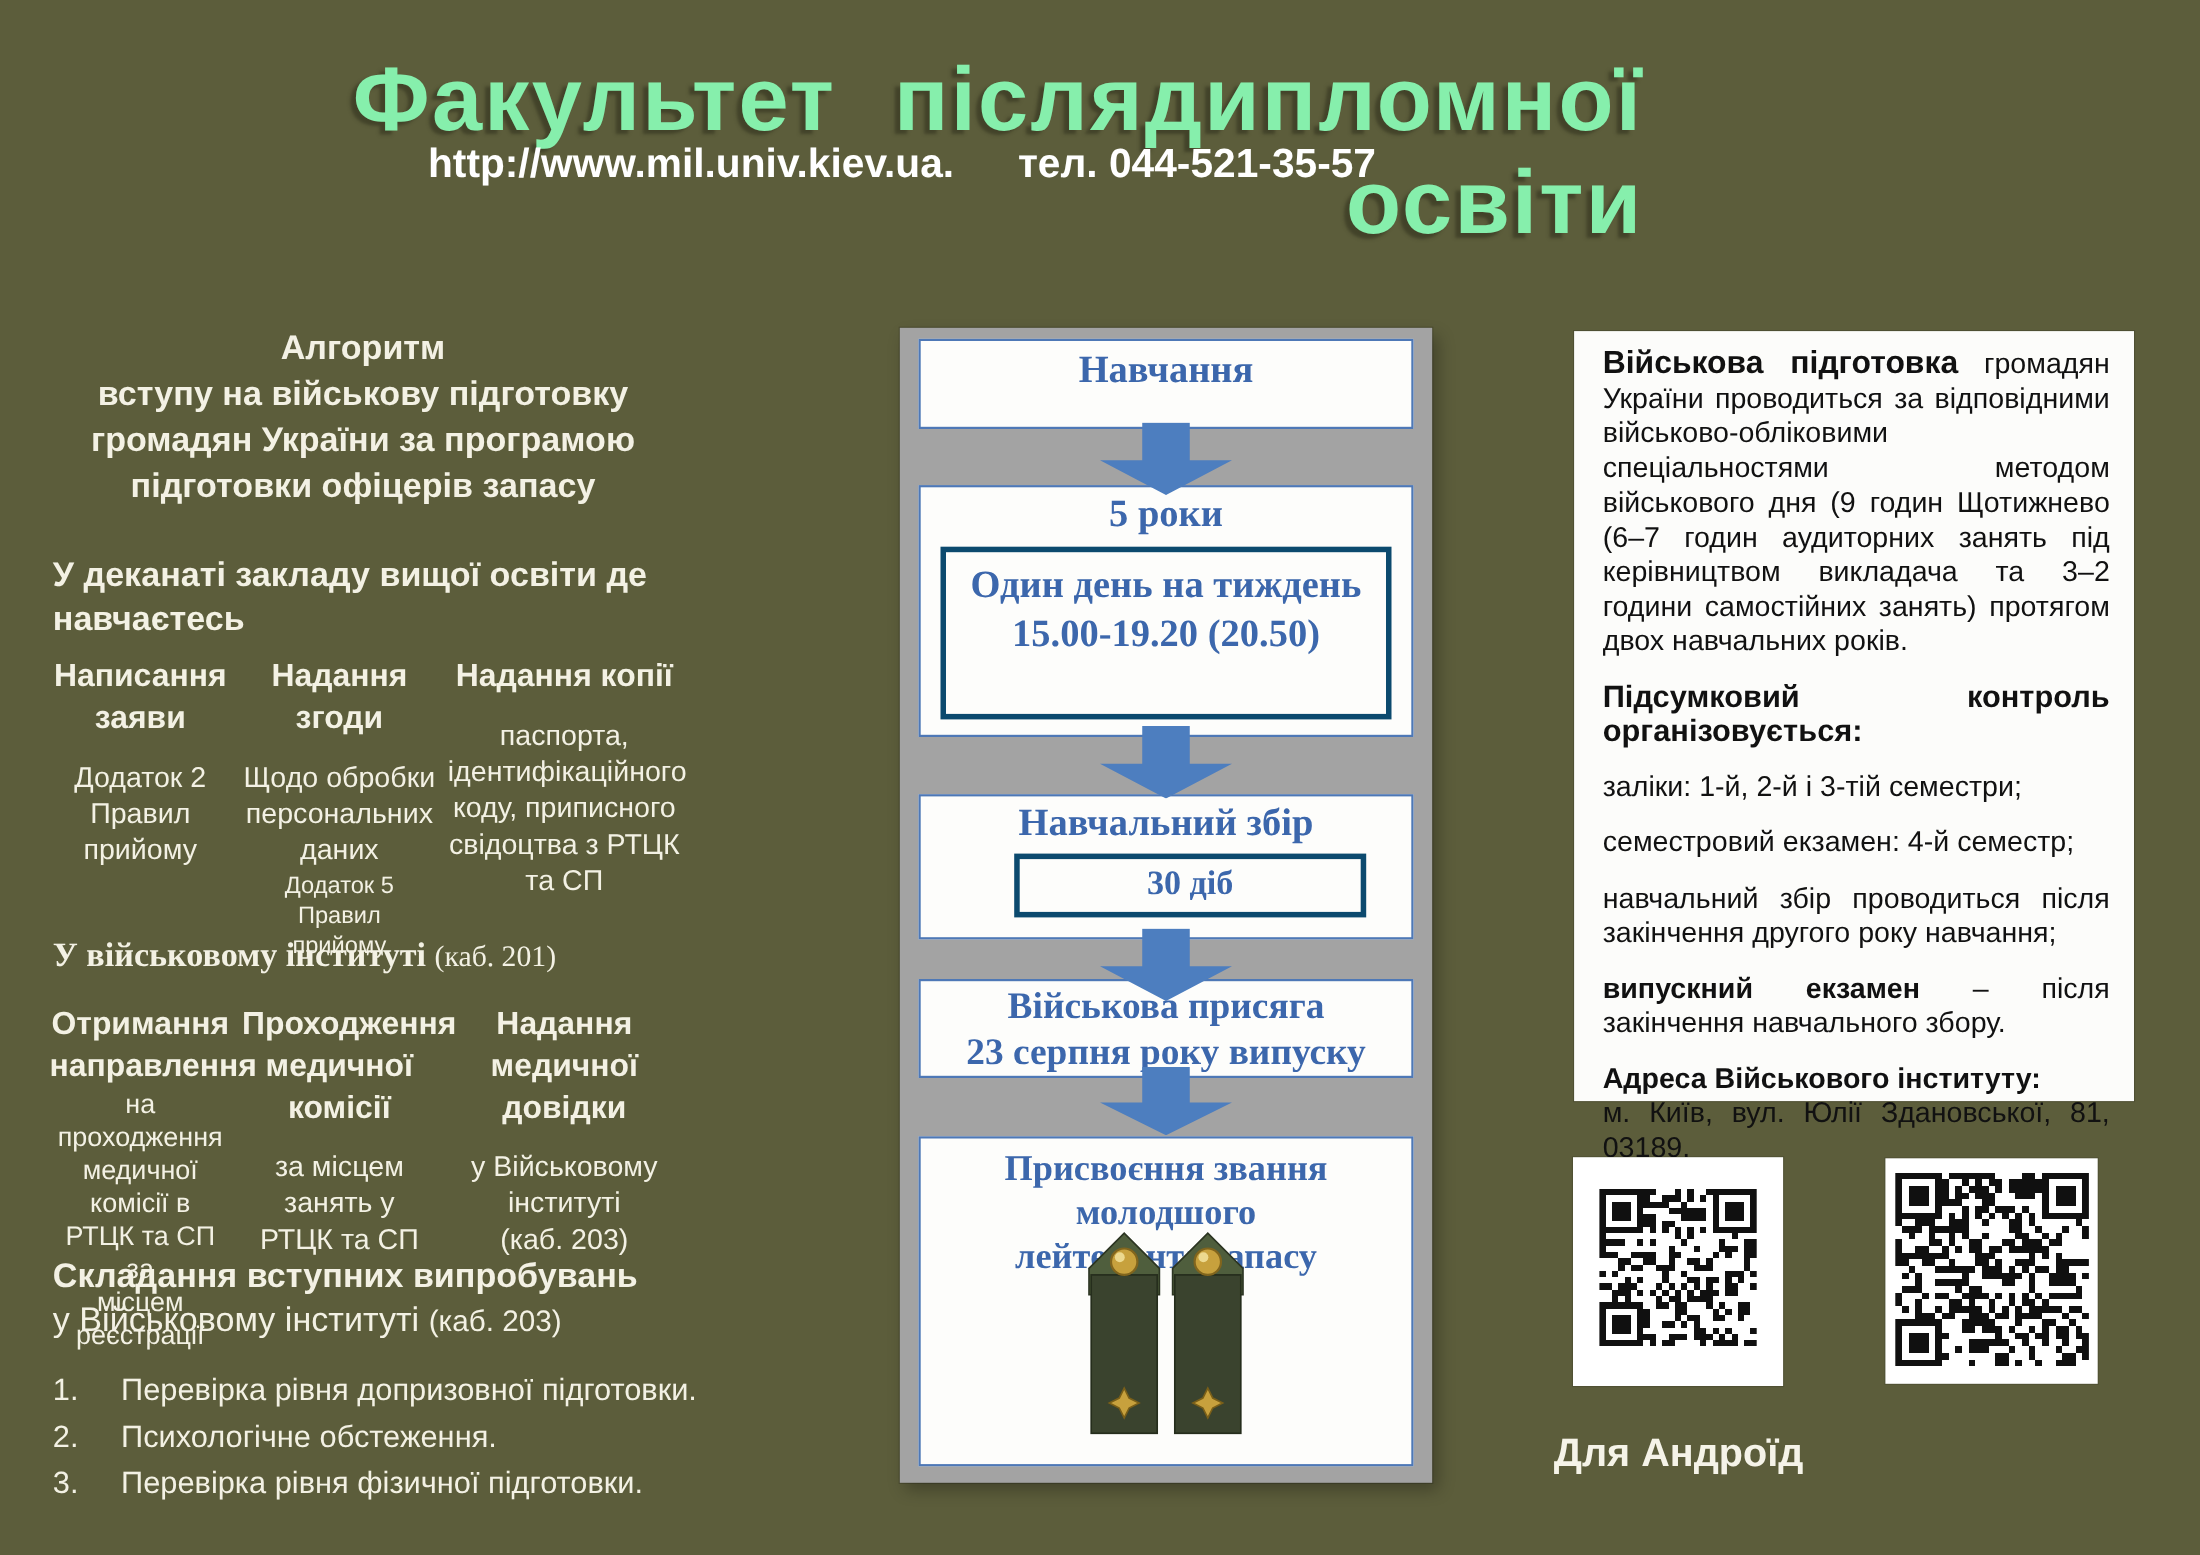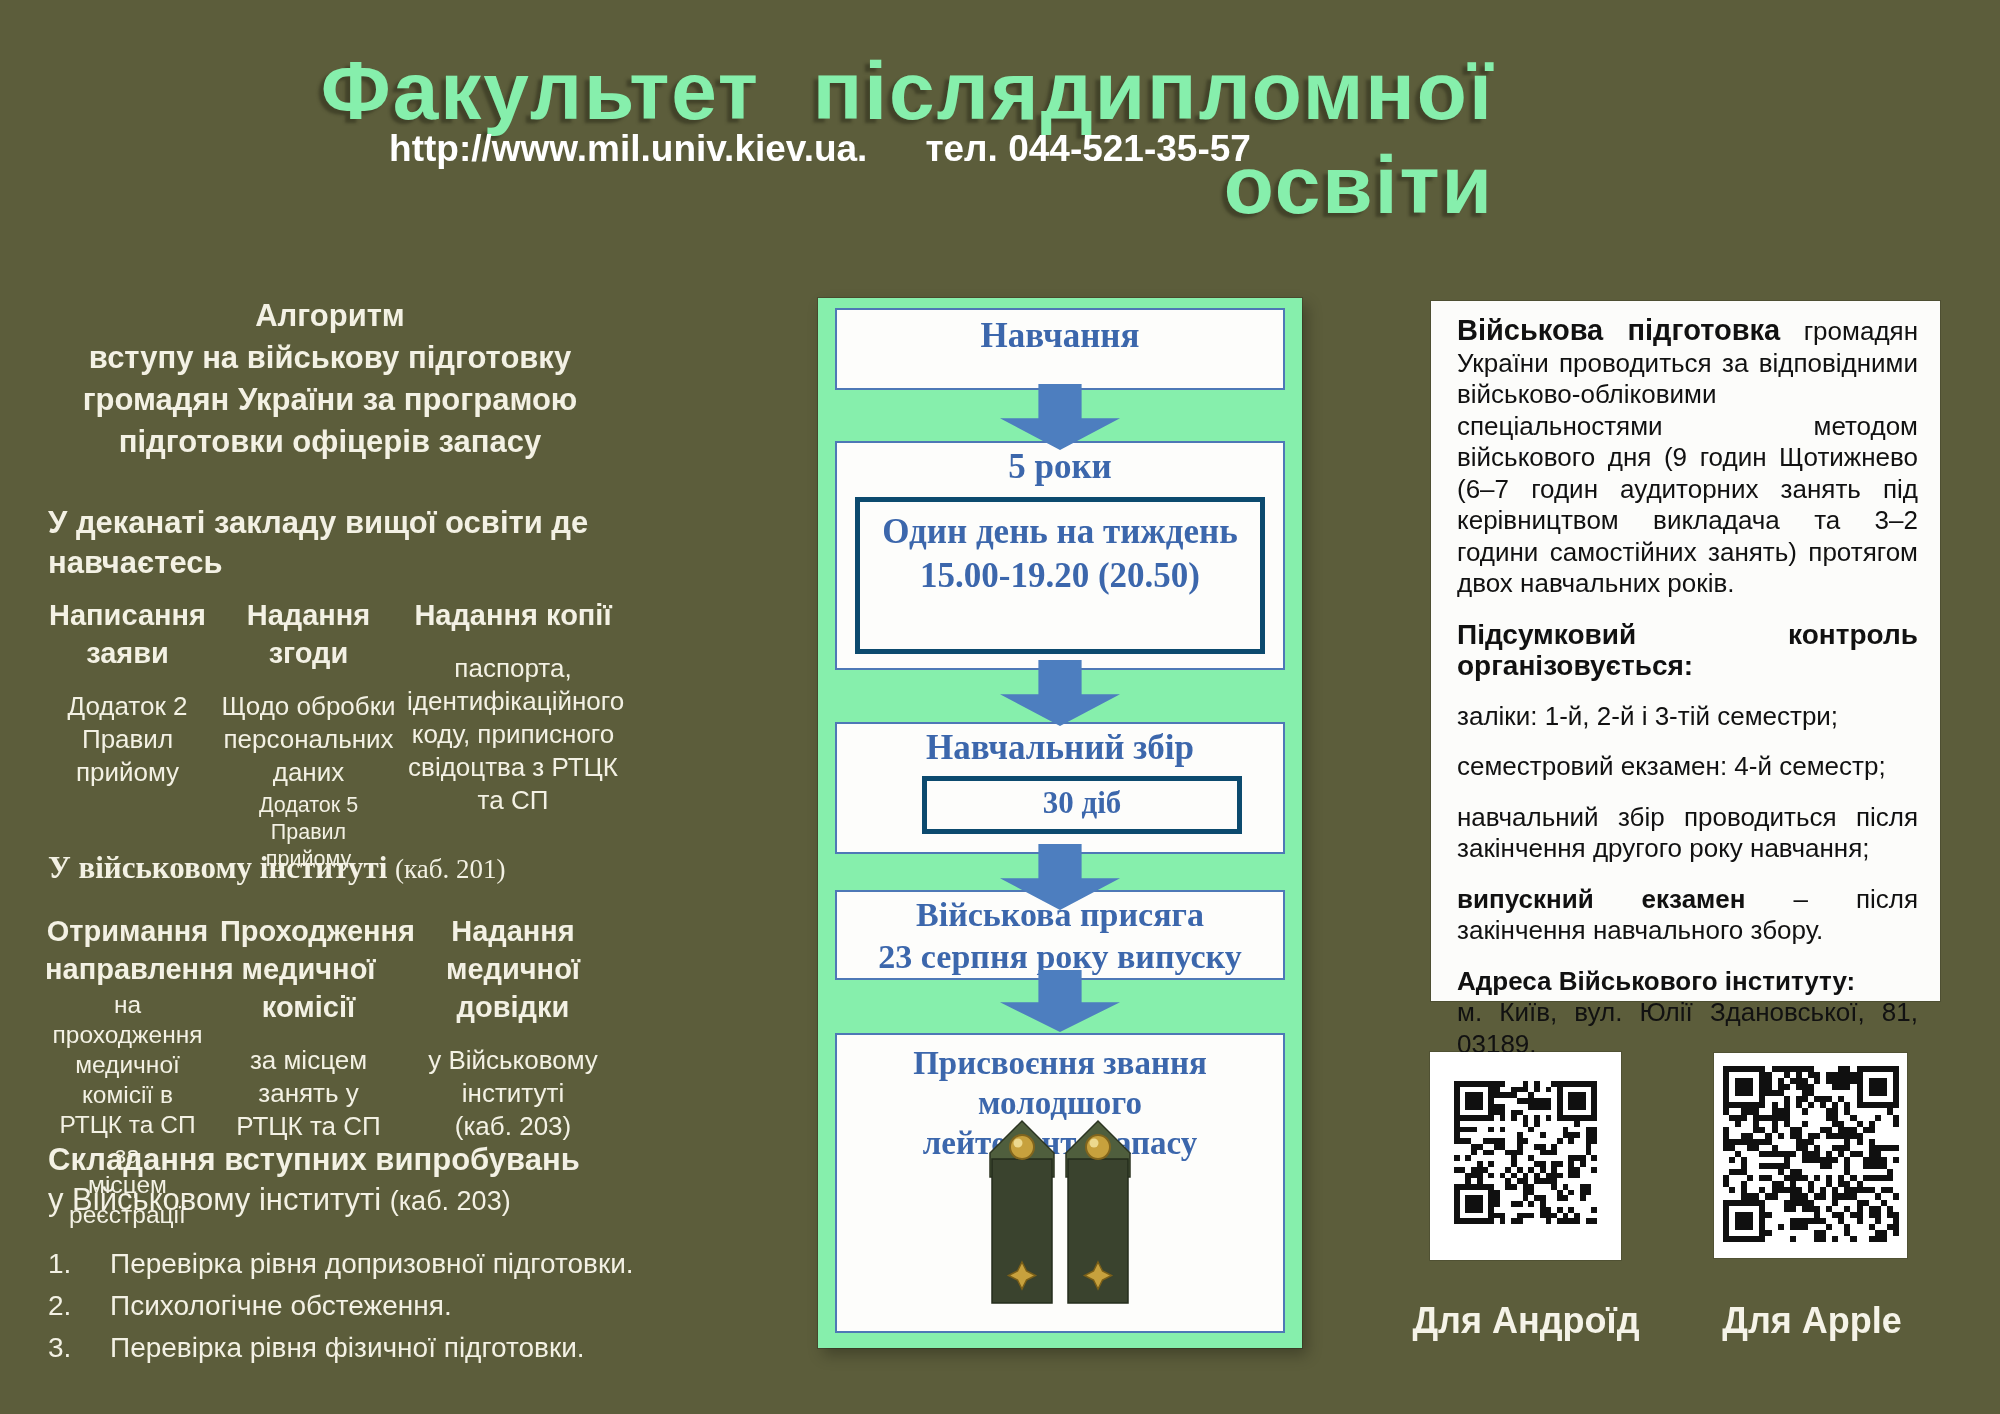--- a/index.html
+++ b/index.html
@@ -23,21 +23,21 @@
   .step{text-align:center;}
   .step .t{font-size:29px;font-weight:bold;line-height:38px;}
   .step .b{font-size:26px;line-height:33px;margin-top:18px;}
   .step .b2{font-size:24.5px;line-height:30px;margin-top:2px;}
   .step .n{font-size:21.5px;line-height:27px;margin-top:3px;}
   .s1{width:165px;} .s2{width:177px;} .s3{width:212px;}
   .list{position:absolute;left:48px;top:1243px;width:660px;}
   .li{display:flex;font-size:28px;line-height:42px;}
   .li .num{width:62px;flex:none;}
   
-  .flow-panel{position:absolute;left:818px;top:298px;width:484px;height:1050px;background:#86efac;
+  .flow-panel{position:absolute;left:818px;top:298px;width:484px;height:1050px;background:#a3a3a3;
               box-shadow:0 0 0 1px rgba(0,0,0,.18),5px 7px 14px rgba(0,0,0,.28);}
   .fbox{position:absolute;left:17px;right:17px;border:2px solid #4e78b6;background:#fdfdfb;
         text-align:center;color:#3c67ac;font-family:"Liberation Serif",serif;font-weight:bold;}
   .arrow{position:absolute;width:120px;height:66px;left:182px;background:#4d7ebf;
          clip-path:polygon(32% 0,68% 0,68% 52%,100% 52%,50% 100%,0 52%,32% 52%);
          filter:drop-shadow(2px 2px 0 rgba(42,66,99,.45));z-index:3;}
   .inner-box{position:absolute;border:5px solid #0c4a6e;background:#fdfdfb;text-align:center;
              color:#3c67ac;font-family:"Liberation Serif",serif;font-weight:bold;}
   .epaulettes{position:absolute;left:50%;transform:translateX(-50%);top:82px;}
   
@@ -936,15 +936,14 @@
           <rect x="15" y="28" width="1" height="1"></rect>
           <rect x="16" y="28" width="1" height="1"></rect>
           <rect x="18" y="28" width="1" height="1"></rect>
           <rect x="21" y="28" width="1" height="1"></rect>
           <rect x="24" y="28" width="1" height="1"></rect>
           <rect x="25" y="28" width="1" height="1"></rect>
           <rect x="26" y="28" width="1" height="1"></rect>
         </svg></div>
   </div>
   <div class="qr-label" style="left:1366px;top:1300px;">Для Андроїд</div>
-  <div class="qr-label" style="left:1652px;top:1300px;">Для Apple</div>
 
 </div>
 
 </body></html>

